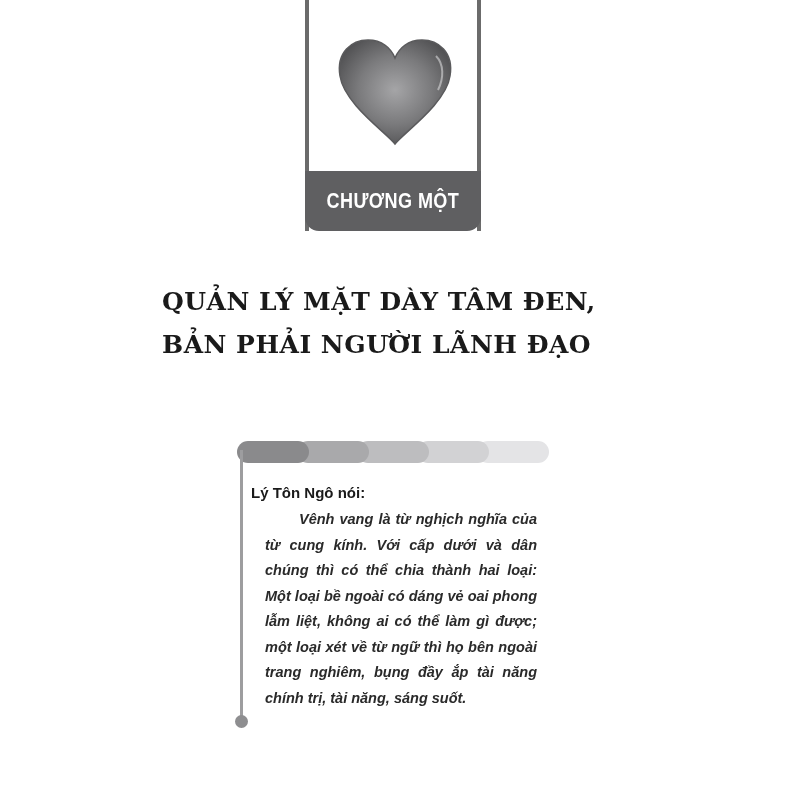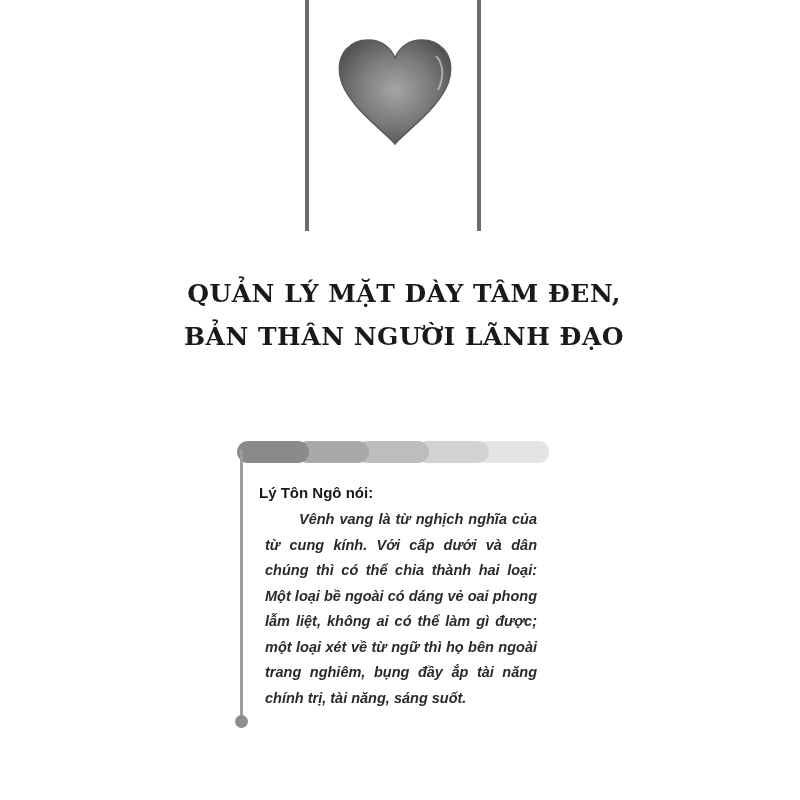--- a/index.html
+++ b/index.html
@@ -6,57 +6,60 @@
     body { width:800px; height:800px; position:relative; overflow:hidden; font-family:"Liberation Sans", sans-serif; }
 
     .chapter-frame { position:absolute; left:305px; top:0; width:176px; height:231px; box-sizing:border-box;
       border-left:4px solid #6b6b6b; border-right:4px solid #6b6b6b; background:#fff; }
     .chapter-band { position:absolute; left:-4px; right:-4px; bottom:0; height:60px; background:#5f5f61;
       border-radius:0 0 14px 14px; display:flex; align-items:center; justify-content:center; }
     .chapter-label { color:#ffffff; font-family:"Liberation Sans", sans-serif; font-weight:700;
       font-size:22px; letter-spacing:0.5px; transform:scaleX(0.82); transform-origin:center; white-space:nowrap; }
     .heart { position:absolute; left:27px; top:38px; width:118px; height:108px; }
 
-    .title { position:absolute; left:150px; width:500px; top:268px; text-align:center; margin:4px;
+    .title { position:absolute; left:150px; width:500px; top:268px; text-align:left; margin:12px;
       font-family:"DejaVu Serif", serif; font-weight:700; font-size:25px; line-height:43px; color:#1a1a1a;
       letter-spacing:0.5px; }
     .title span { display:block; transform:scaleX(1.0); }
 
     .pill-bar { position:absolute; left:237px; top:441px; width:312px; height:22px; }
     .pill { position:absolute; top:0; height:22px; border-radius:11px; }
 
     .vline { position:absolute; left:240px; top:450px; width:3px; height:272px; background:#9d9d9f; }
     .vdot { position:absolute; left:235px; top:715px; width:13px; height:13px; border-radius:50%; background:#8e8e90; }
 
-    .quote-author { position:absolute; left:259px; top:484px; font-family:"Liberation Sans", sans-serif;
+    .quote-author { position:absolute; left:251px; top:484px; font-family:"Liberation Sans", sans-serif;
       font-weight:700; font-size:15px; color:#1a1a1a; margin:0; }
     .quote-body { position:absolute; left:265px; top:507px; width:272px; margin:0;
       font-family:"Liberation Sans", sans-serif; font-style:italic; font-size:14.5px; line-height:25.5px;
       color:#2a2a2a; text-align:justify; text-indent:34px;font-weight:bold; }
   </style>
 </head>
 <body>
 
 <div class="chapter-frame">
   <svg class="heart" viewBox="0 0 118 108">
     <defs>
       <radialGradient id="hg" cx="50%" cy="48%" r="60%">
         <stop offset="0%" stop-color="#a5a5a7"></stop>
         <stop offset="55%" stop-color="#7a7a7c"></stop>
         <stop offset="100%" stop-color="#4e4e50"></stop>
       </radialGradient>
     </defs>
     <path d="M59 106 C52 96 8 66 4 38 C0 14 16 2 32 2 C46 2 55 10 59 20 C63 10 72 2 86 2 C102 2 118 14 114 38 C110 66 66 96 59 106 Z" fill="url(#hg)" stroke="#5a5a5c" stroke-width="1.5"></path>
     <path d="M100 18 C108 26 108 40 102 52" stroke="#d8d8da" stroke-width="2" fill="none" opacity="0.6"></path>
   </svg>
+  <div class="chapter-band">
+    <span class="chapter-label">CHƯƠNG MỘT</span>
+  </div>
 </div>
 
 <h1 class="title">
   <span>QUẢN LÝ MẶT DÀY TÂM ĐEN,</span>
-  <span>BẢN THÂN NGƯỜI LÃNH ĐẠO</span>
+  <span>BẢN PHẢI NGƯỜI LÃNH ĐẠO</span>
 </h1>
 
 <div class="pill-bar">
   <div class="pill" style="left:240px;width:72px;background:#e4e4e6;"></div>
   <div class="pill" style="left:180px;width:72px;background:#d2d2d4;"></div>
   <div class="pill" style="left:120px;width:72px;background:#bdbdbf;"></div>
   <div class="pill" style="left:60px;width:72px;background:#a9a9ab;"></div>
   <div class="pill" style="left:0;width:72px;background:#8a8a8c;"></div>
 </div>
 

